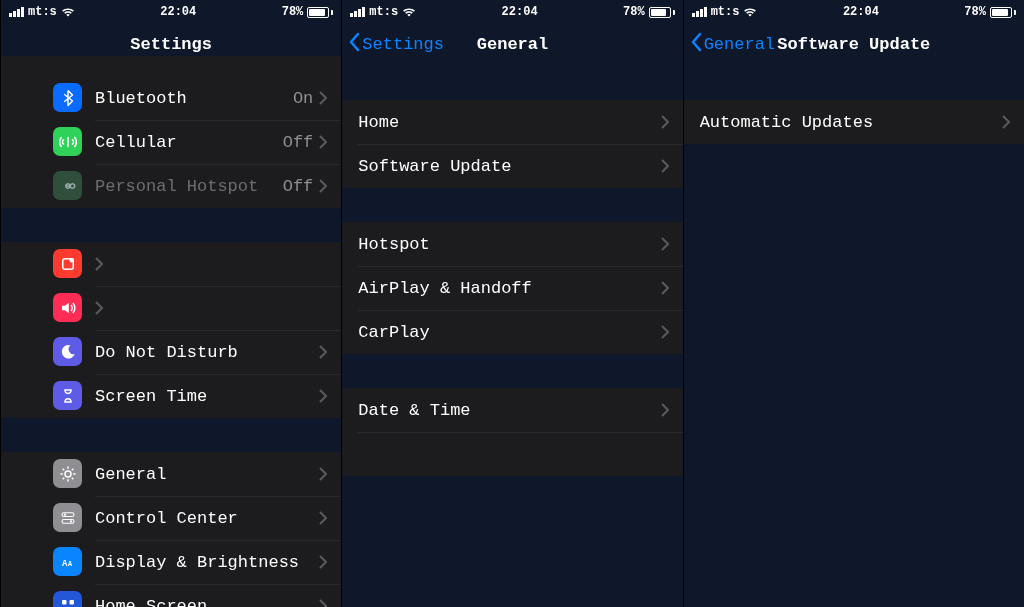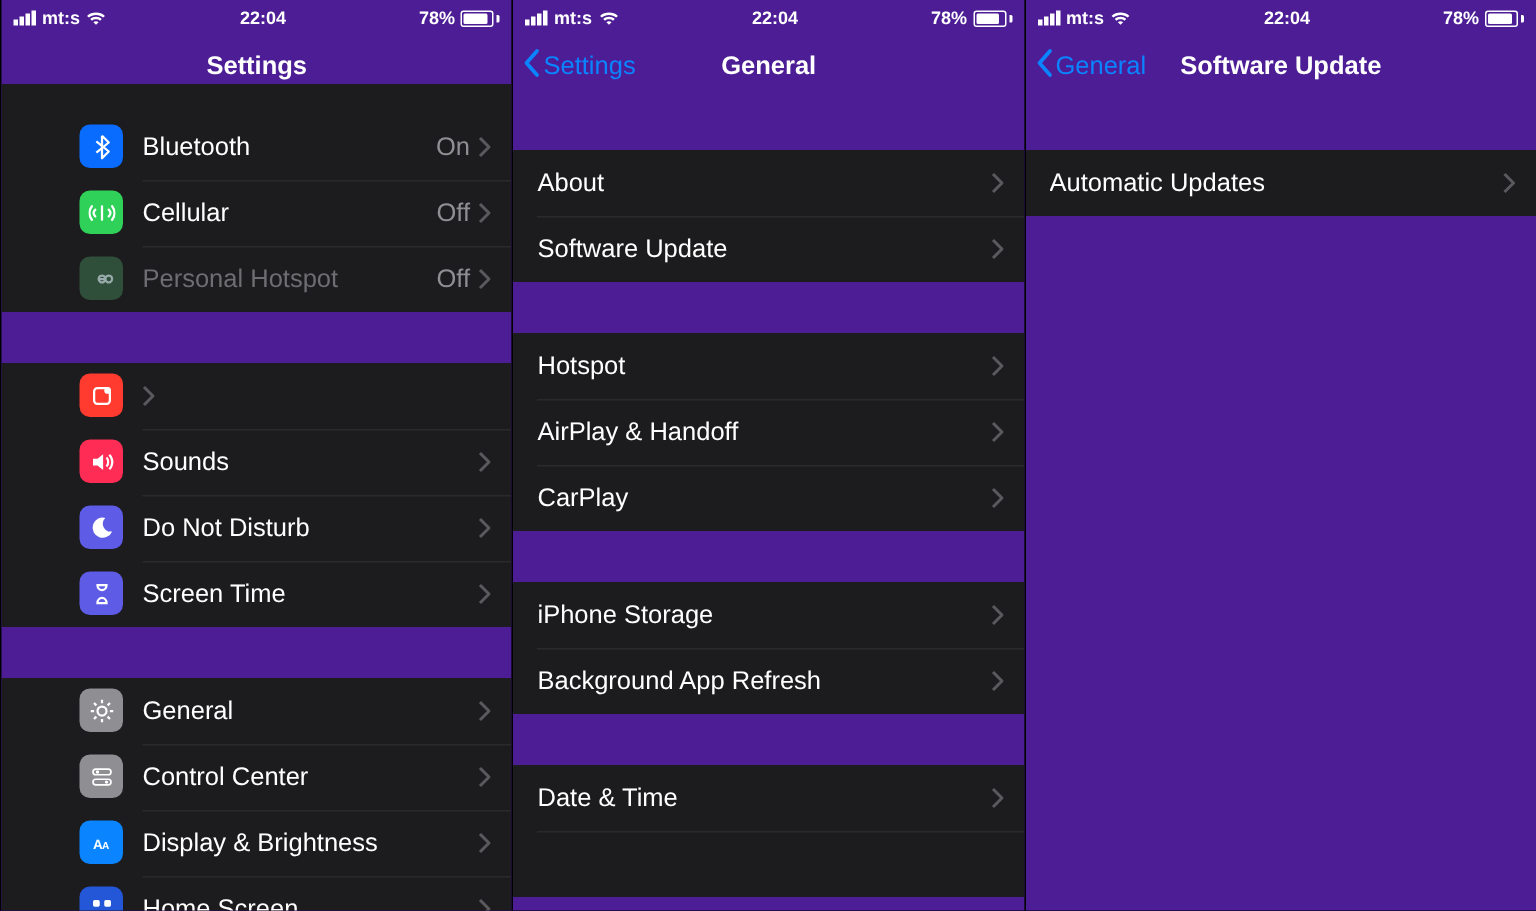--- a/index.html
+++ b/index.html
@@ -9,24 +9,25 @@
     font-family: -apple-system, "Helvetica Neue", Helvetica, Arial, sans-serif;
     width: 1024px;
     height: 607px;
     overflow: hidden;
     display: flex;
   }
   .pane {
     flex: 1 1 0;
     min-width: 0;
     height: 607px;
-    background: #4c1d95;
+    background: #0f172a;
     border-left: 1px solid #000;
     overflow: hidden;
     position: relative;
+    font-family: Liberation Mono, monospace;
   }
   .status-bar {
     height: 20px;
     display: flex;
     align-items: center;
     justify-content: space-between;
     padding: 0 8px;
     font-size: 12px;
     font-weight: 600;
     color: #fff;
@@ -191,21 +192,20 @@
             </svg>
           </span>
        </div>
        <div class="row">
          <span class="app-icon" style="background:#ff2d55">
             <svg viewBox="0 0 24 24">
               <path d="M4 9 H8 L13 5 V19 L8 15 H4 Z" fill="#fff"></path>
               <path d="M16 8 C18 10 18 14 16 16 M18.5 5.5 C22 9 22 15 18.5 18.5" stroke="#fff" stroke-width="2" fill="none"></path>
             </svg>
           </span>
-         <span class="row-label">Sounds</span>
          <span class="chev">
             <svg viewBox="0 0 8 14">
               <path d="M1 1 L7 7 L1 13" stroke="#5a5a5e" stroke-width="2" fill="none"></path>
             </svg>
           </span>
        </div>
        <div class="row">
          <span class="app-icon" style="background:#5e5ce6">
             <svg viewBox="0 0 24 24">
               <path d="M15 3 A9 9 0 1 0 21 15 A7 7 0 0 1 15 3 Z" fill="#fff"></path>
@@ -331,21 +331,21 @@
       <span class="chev-back"><svg viewBox="0 0 12 20">
             <path d="M10 2 L3 10 L10 18" stroke="#0a84ff" stroke-width="2.5" fill="none" stroke-linecap="round" stroke-linejoin="round"></path>
           </svg></span>
       <span>Settings</span>
     </div>
     <span class="nav-title">General</span>
   </div>
   <div class="list">
     <div class="group">
       <div class="row">
-        <span class="row-label">About</span>
+        <span class="row-label">Home</span>
         <span class="chev">
             <svg viewBox="0 0 8 14">
               <path d="M1 1 L7 7 L1 13" stroke="#5a5a5e" stroke-width="2" fill="none"></path>
             </svg>
           </span>
       </div>
       <div class="row">
         <span class="row-label">Software Update</span>
         <span class="chev">
             <svg viewBox="0 0 8 14">
@@ -366,38 +366,20 @@
       <div class="row">
         <span class="row-label">AirPlay &amp; Handoff</span>
         <span class="chev">
             <svg viewBox="0 0 8 14">
               <path d="M1 1 L7 7 L1 13" stroke="#5a5a5e" stroke-width="2" fill="none"></path>
             </svg>
           </span>
       </div>
       <div class="row">
         <span class="row-label">CarPlay</span>
-        <span class="chev">
-            <svg viewBox="0 0 8 14">
-              <path d="M1 1 L7 7 L1 13" stroke="#5a5a5e" stroke-width="2" fill="none"></path>
-            </svg>
-          </span>
-      </div>
-    </div>
-    <div class="group">
-      <div class="row">
-        <span class="row-label">iPhone Storage</span>
-        <span class="chev">
-            <svg viewBox="0 0 8 14">
-              <path d="M1 1 L7 7 L1 13" stroke="#5a5a5e" stroke-width="2" fill="none"></path>
-            </svg>
-          </span>
-      </div>
-      <div class="row">
-        <span class="row-label">Background App Refresh</span>
         <span class="chev">
             <svg viewBox="0 0 8 14">
               <path d="M1 1 L7 7 L1 13" stroke="#5a5a5e" stroke-width="2" fill="none"></path>
             </svg>
           </span>
       </div>
     </div>
     <div class="group">
       <div class="row">
         <span class="row-label">Date &amp; Time</span>

